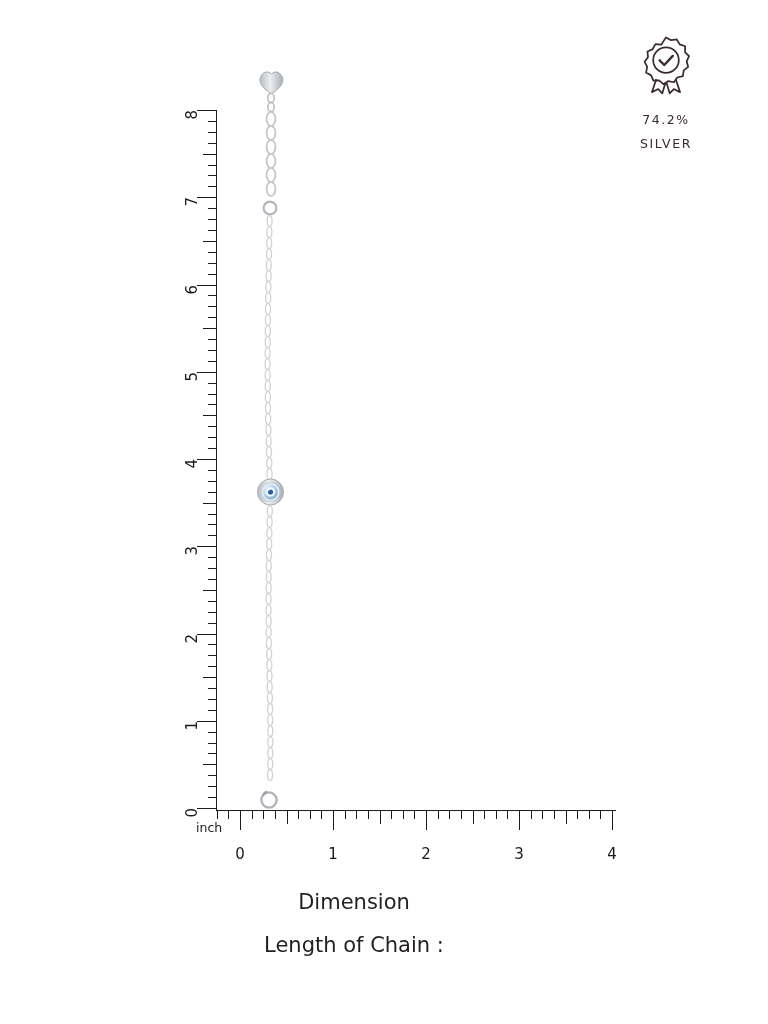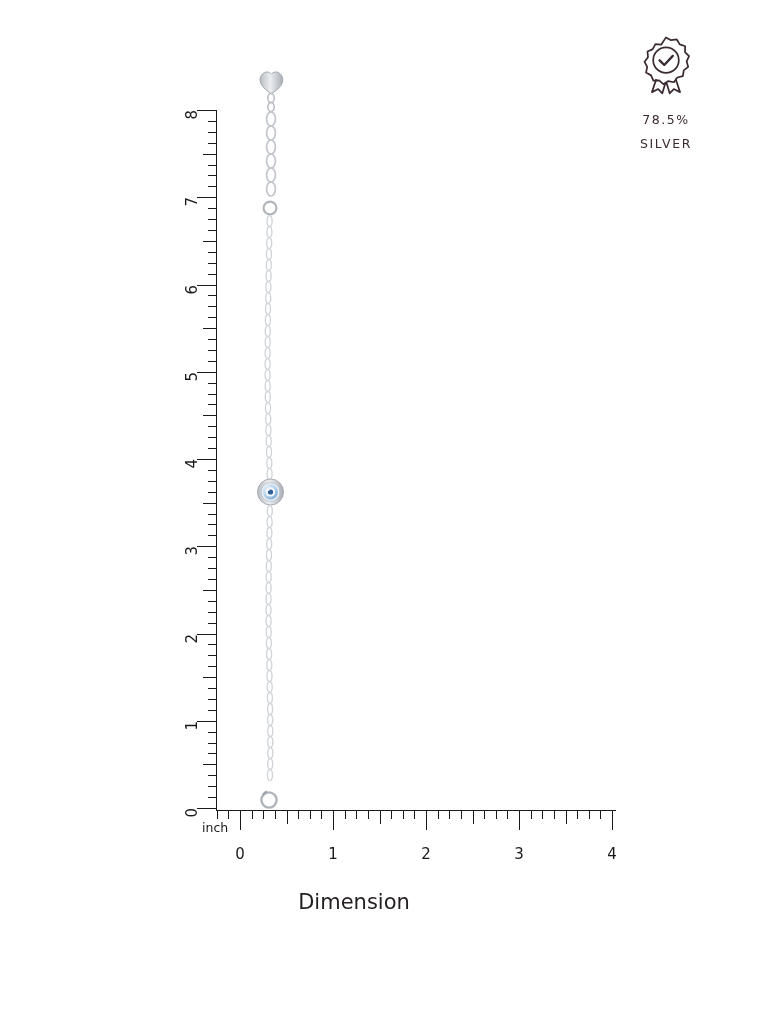--- a/index.html
+++ b/index.html
@@ -100,21 +100,21 @@
     position: absolute;
     top: 845px;
     font-size: 15px;
     color: #1a1a1a;
     width: 24px;
     text-align: center;
   }
 
   .inch-label {
     position: absolute;
-    left: 202px;
+    left: 196px;
     top: 820px;
     font-size: 12.5px;
     color: #1a1a1a;
   }
 
   
   .product {
     position: absolute;
     left: 238px;
     top: 60px;
@@ -161,21 +161,21 @@
                  L13.4 23.9 L12.9 18 L18.3 15.6 L21.1 10.4 L27 11
                  Z" stroke-linejoin="round"></path>
         <circle cx="32" cy="27" r="13.2"></circle>
         <path d="M25.4 27.2 L30.2 32 L39 22.6" stroke-width="2.4" stroke-linecap="round" stroke-linejoin="round"></path>
         <path d="M22 46.5 L17.5 60 L24 56.8 L28.2 61.2 L31.4 50.6" stroke-linejoin="round"></path>
         <path d="M42 46.5 L46.5 60 L40 56.8 L35.8 61.2 L32.6 50.6" stroke-linejoin="round"></path>
       </g>
     </svg>
   </div>
   <div class="badge-text">
-    <div>78.5%</div>
+    <div>74.2%</div>
     <div>SILVER</div>
   </div>
 </div>
 
 <div class="ruler-area">
 
   <div class="v-ruler"></div>
   <div id="v-ticks">
       <div class="v-tick major" style="top: 808px;"></div>
       <div class="v-tick minor" style="top: 797.094px;"></div>
@@ -412,13 +412,14 @@
       </g>
     </svg>
   </div>
 </div>
 
 <div class="caption-dimension">
   <span class="caption-dimension-inner">Dimension</span>
 </div>
 
 <div class="caption-length">
+  <div><span class="caption-length-inner">Length of Chain :</span></div>
 </div>
 
 </body></html>

